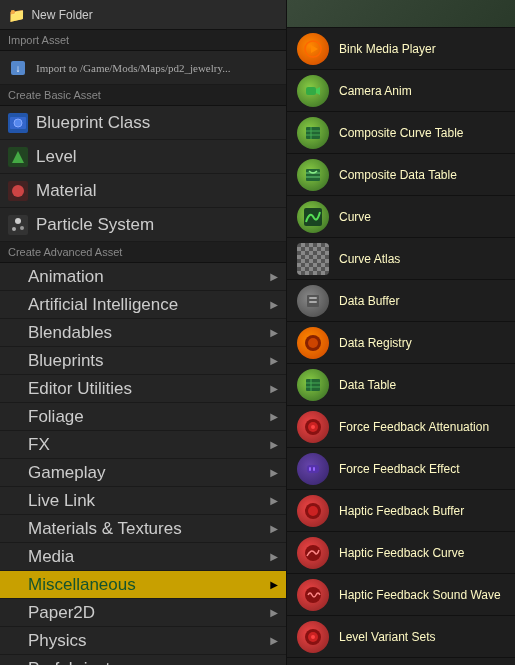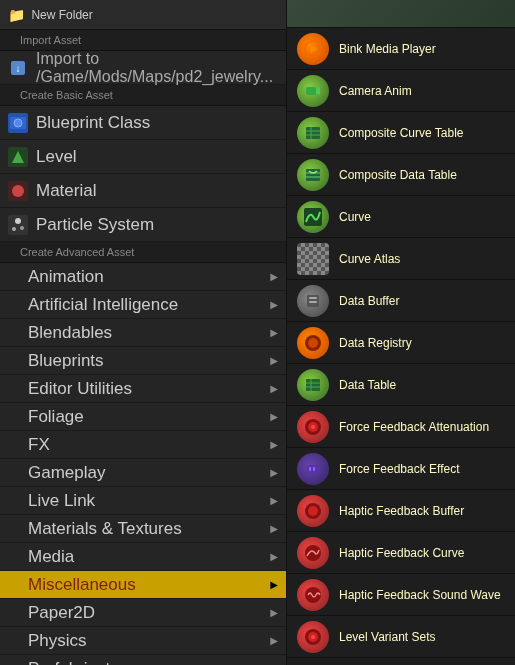--- a/index.html
+++ b/index.html
@@ -40,40 +40,40 @@
       height: 30px;
     }
     .folder-icon {
       color: #e8a020;
       margin-right: 6px;
       font-size: 14px;
     }
 
     .section-header {
       background: #1e1e1e;
-      padding: 4px 20px;
+      padding: 4px 8px;
       color: #888;
       font-size: 11px;
       border-bottom: 1px solid #111;
     }
 
     .menu-item {
       display: flex;
       align-items: center;
       padding: 5px 8px;
       cursor: pointer;
       border-bottom: 1px solid #1a1a1a;
       height: 34px;
     }
     .menu-item.highlighted {
       background: #c8a000;
       color: #000;
     }
     .menu-item.highlighted .item-label {
-      color: #7f1d1d;
+      color: #14532d;
     }
     .menu-item.highlighted .arrow {
       color: #000;
     }
 
     .item-icon {
       width: 20px;
       height: 20px;
       margin-right: 8px;
       display: flex;
@@ -150,21 +150,21 @@
   <div class="section-header">
     <span>Import Asset</span>
   </div>
   <div class="menu-item">
     <div class="item-icon">
       <svg width="16" height="16" viewBox="0 0 16 16">
           <rect x="1" y="1" width="14" height="14" rx="2" fill="#5588cc"></rect>
           <text x="8" y="12" text-anchor="middle" fill="white" font-size="10">↓</text>
         </svg>
     </div>
-    <span class="item-label" style="font-size:16px;color:#aaa;">Import to /Game/Mods/Maps/pd2_jewelry...</span>
+    <span class="item-label" style="font-size:11px;color:#aaa;font-family:Liberation Serif, serif;">Import to /Game/Mods/Maps/pd2_jewelry...</span>
   </div>
 
   <div class="section-header">
     <span>Create Basic Asset</span>
   </div>
 
   <div class="menu-item">
     <div class="item-icon">
       <svg width="20" height="20" viewBox="0 0 20 20">
           <rect width="20" height="20" rx="2" fill="#2255aa"></rect>

